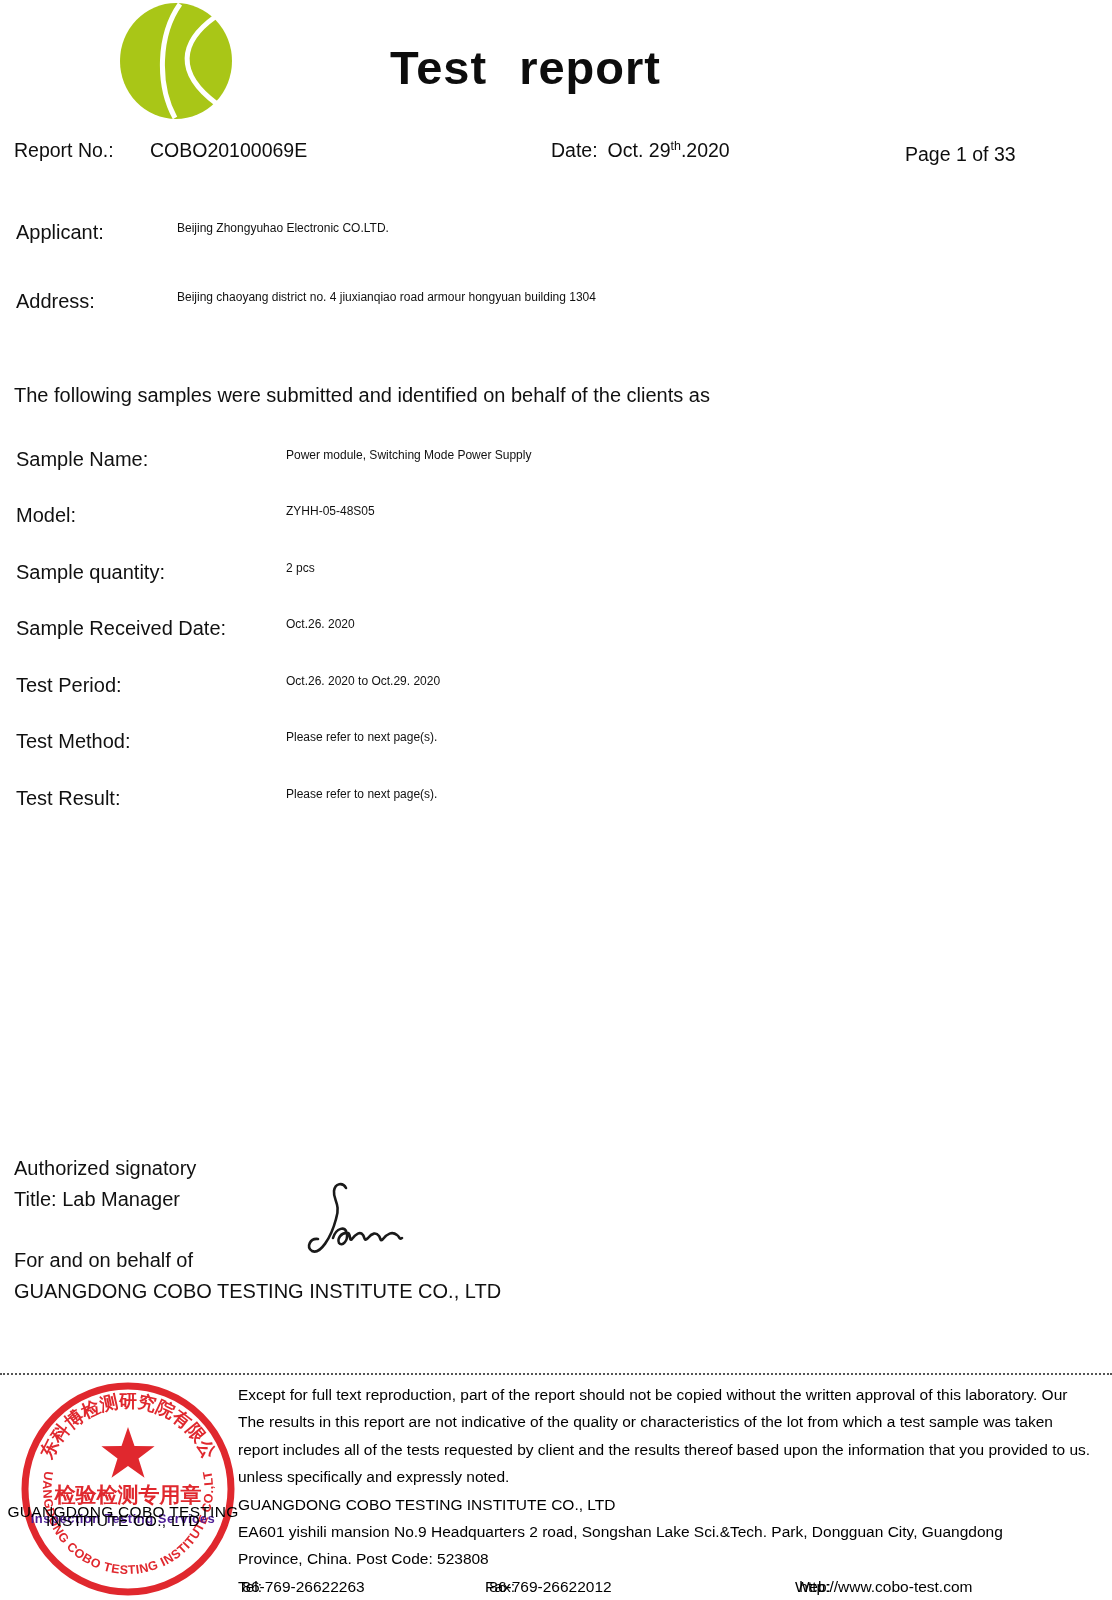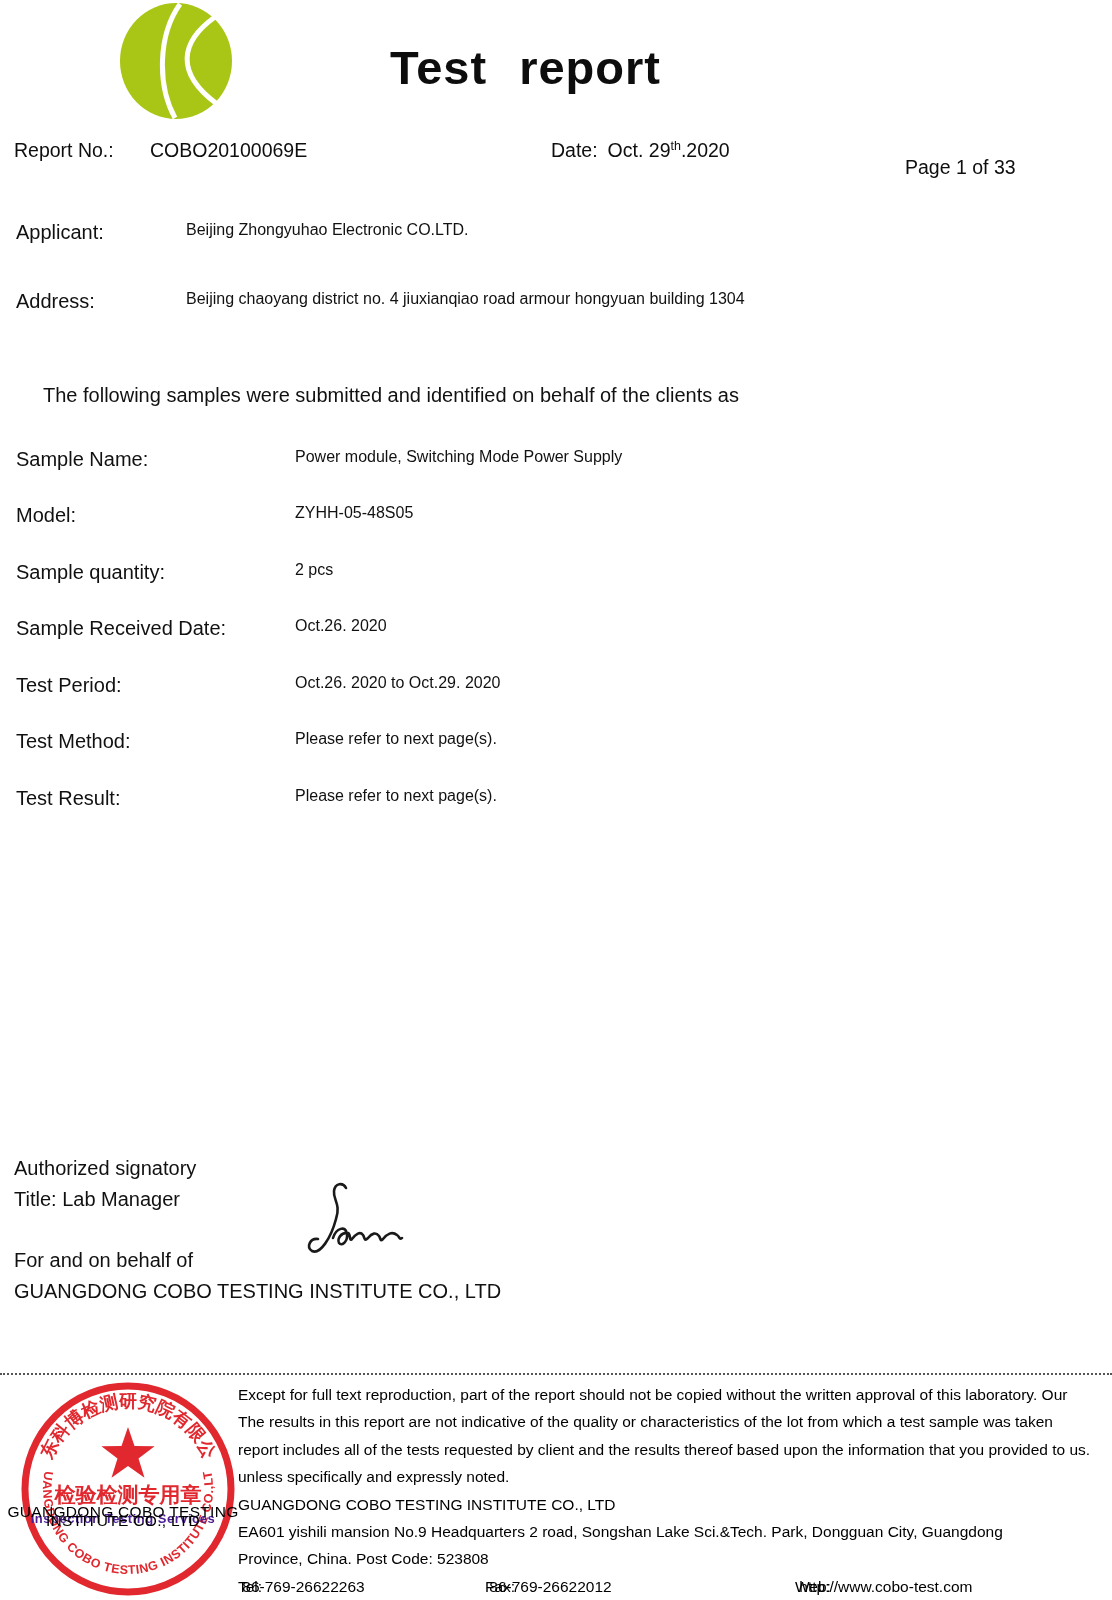--- a/index.html
+++ b/index.html
@@ -15,27 +15,27 @@
   
   .logo{left:120px;top:3px;width:112px;height:116px;}
   .title{left:390px;top:40px;display:flex;gap:32px;
          font-size:47px;font-weight:900;color:#0d0d0d;letter-spacing:1px;}
   .hdr{font-size:19.5px;color:#0e0e0e;}
   .report-label{left:14px;top:139px;}
   .report-value{left:150px;top:139px;}
   .date-group{left:543px;top:139px;margin-left:8px;}
   .date-group .lbl{margin-right:10px;}
   .sup{font-size:12.5px;vertical-align:7px;}
-  .page-info{left:905px;top:156px;}
+  .page-info{left:905px;top:143px;}
   
   .row-label{left:16px;font-size:20px;}
-  .row-value{font-size:16px;margin-left:9px;}
+  .row-value{font-size:12px;}
   .val-col1{left:177px;}
   .val-col2{left:286px;}
-  .intro{left:14px;top:384px;font-size:20px;margin-left:29px;}
+  .intro{left:14px;top:384px;font-size:20px;}
   
   .sig-text{left:14px;font-size:20px;}
   .signature{left:285px;top:1181px;width:120px;height:80px;}
   
   .dotline{left:0;top:1373px;width:1112px;height:0;border-top:2px dotted #555;}
   .footer{left:238px;top:1381px;width:872px;font-size:15.5px;line-height:27.4px;color:#000;}
   .footer div{white-space:nowrap;}
   .telrow{position:relative;height:27.4px;}
   .telrow span{position:absolute;top:0;white-space:nowrap;}
   .tel-g{left:0;}

